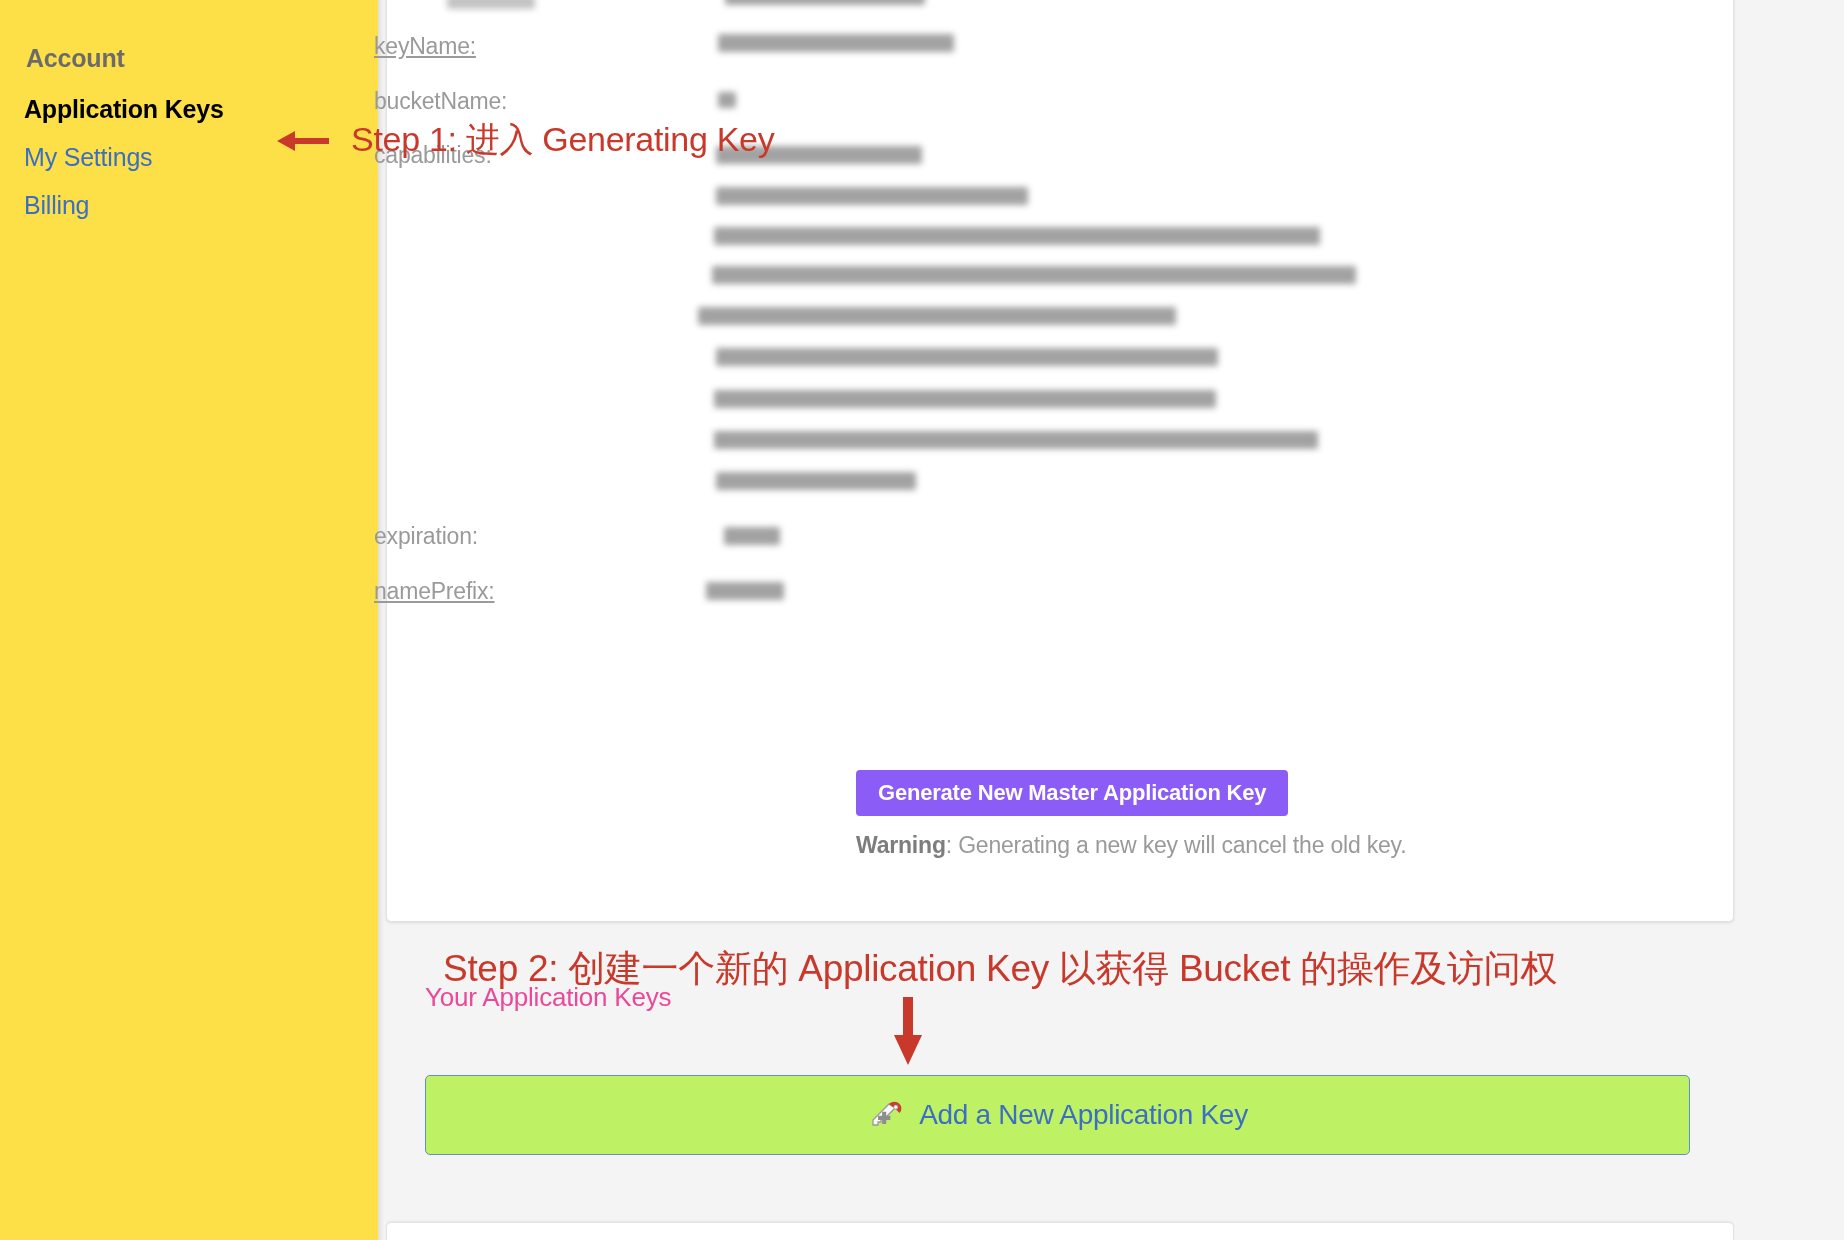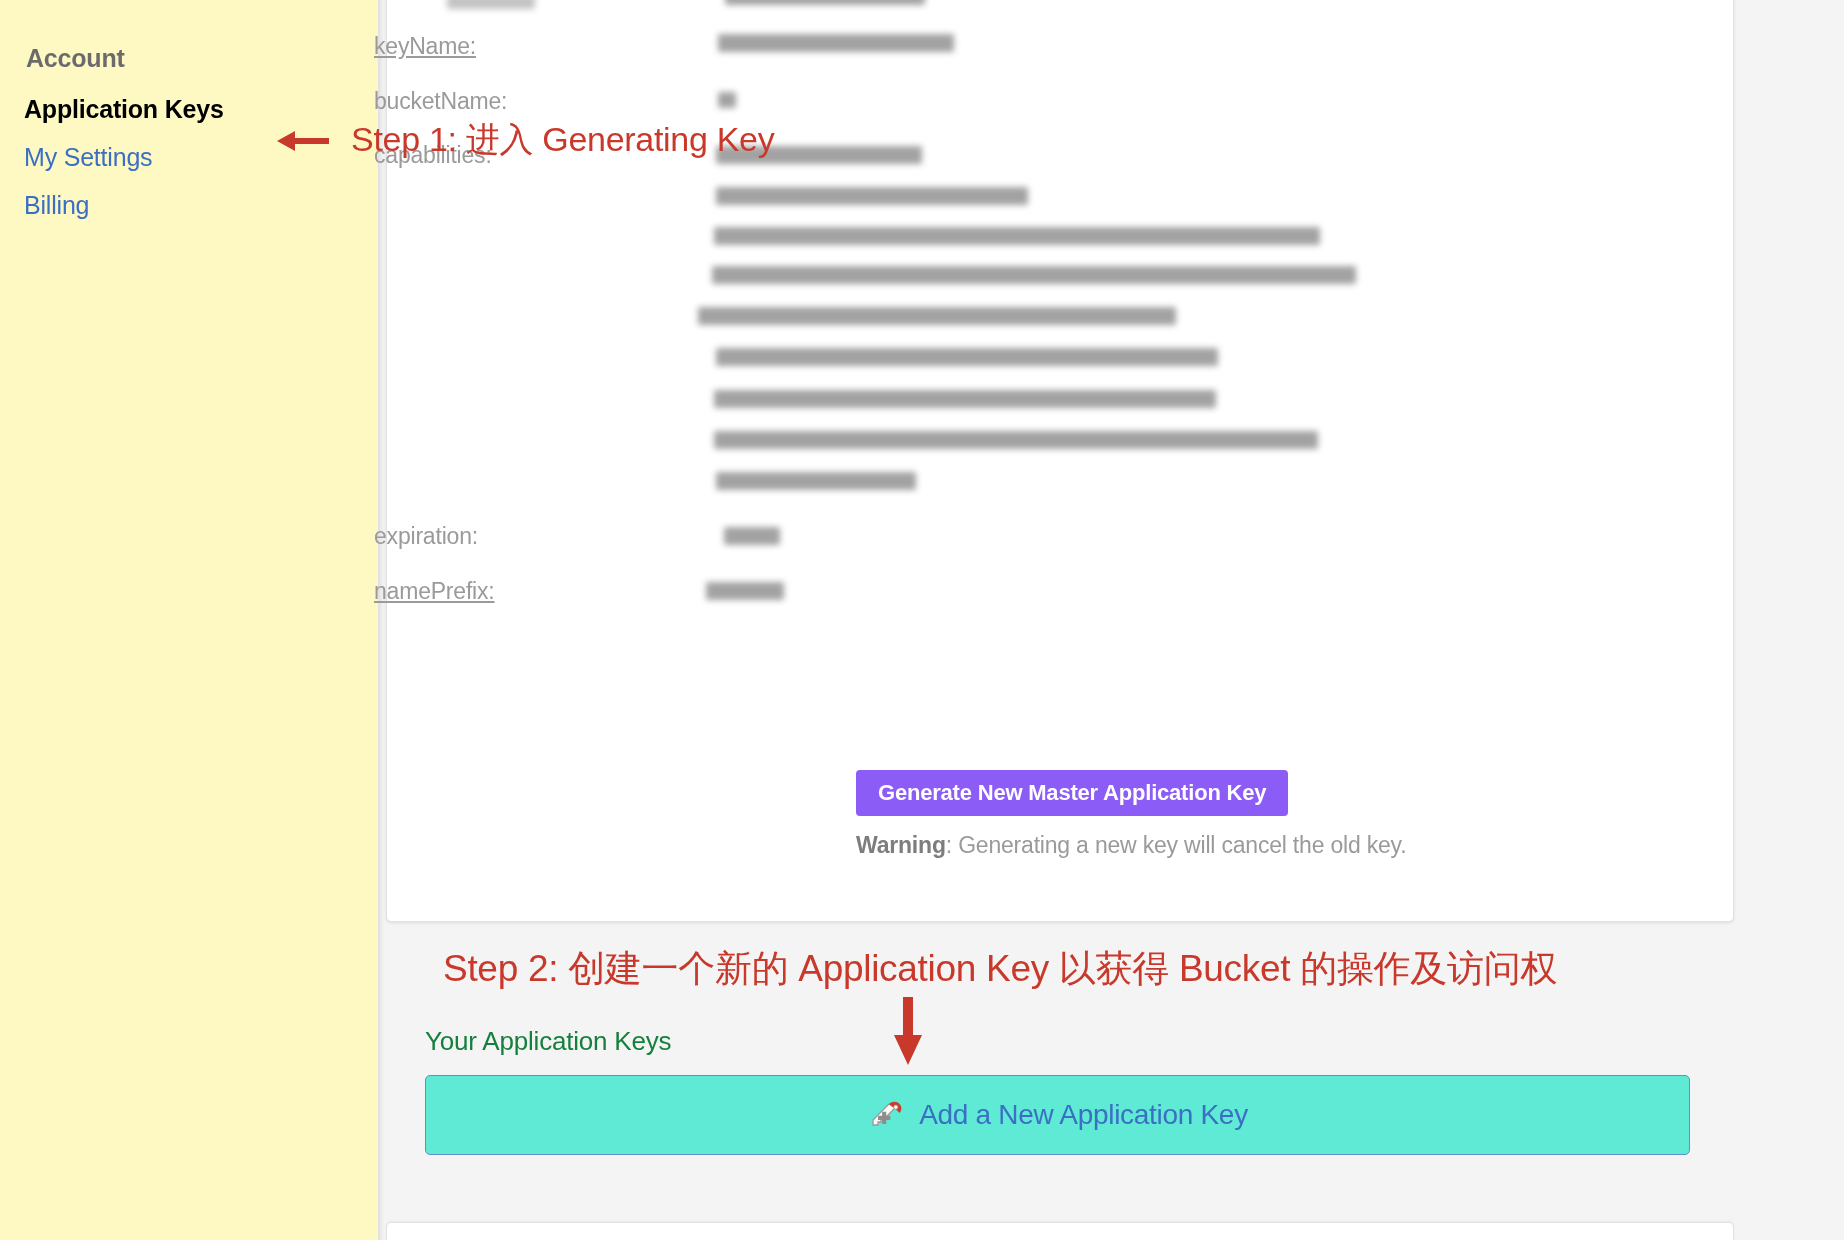--- a/index.html
+++ b/index.html
@@ -8,21 +8,21 @@
     background: #ffffff;
     font-family: "Liberation Sans", sans-serif;
     overflow: hidden;
   }
   #root { position: relative; width: 1844px; height: 1240px; }
 
   
   .sidebar {
     position: absolute; left: 0; top: 0;
     width: 378px; height: 1240px;
-    background: #fef9c3;
+    background: #fde047;
     padding-left: 16px;
   }
   .side-heading {
     position: absolute; left: 26px; top: 44px;
     font-size: 25px; font-weight: bold; color: #6b6b6b;
     letter-spacing: -0.2px;
   }
   .side-item {
     position: absolute; left: 24px;
     font-size: 25px; letter-spacing: -0.2px;
@@ -83,28 +83,28 @@
   .warning-line {
     position: absolute; left: 856px; top: 832px;
     font-size: 23px; color: #9a9a9a; letter-spacing: -0.2px;
     white-space: nowrap;
   }
   .warning-line b { color: #7d7d7d; font-weight: bold; text-align: right; }
 
   
   .your-keys-heading {
     position: absolute; left: 425px; top: 982px;
-    font-size: 26px; color: #15803d; letter-spacing: -0.2px; margin-top: 44px;
+    font-size: 26px; color: #ec4899; letter-spacing: -0.2px;
   }
 
   
   .btn-add-key {
     position: absolute; left: 425px; top: 1075px;
     width: 1265px; height: 80px;
-    background: #5eead4;
+    background: #bef264;
     border: 1px solid #5f90c8;
     border-radius: 5px;
     display: flex; align-items: center; justify-content: center;
     gap: 14px; cursor: pointer;
   }
   .btn-add-key .label {
     font-size: 28px; color: #3b6fc4; letter-spacing: -0.3px;
   }
   .key-icon { width: 38px; height: 34px; display: block; }
 

